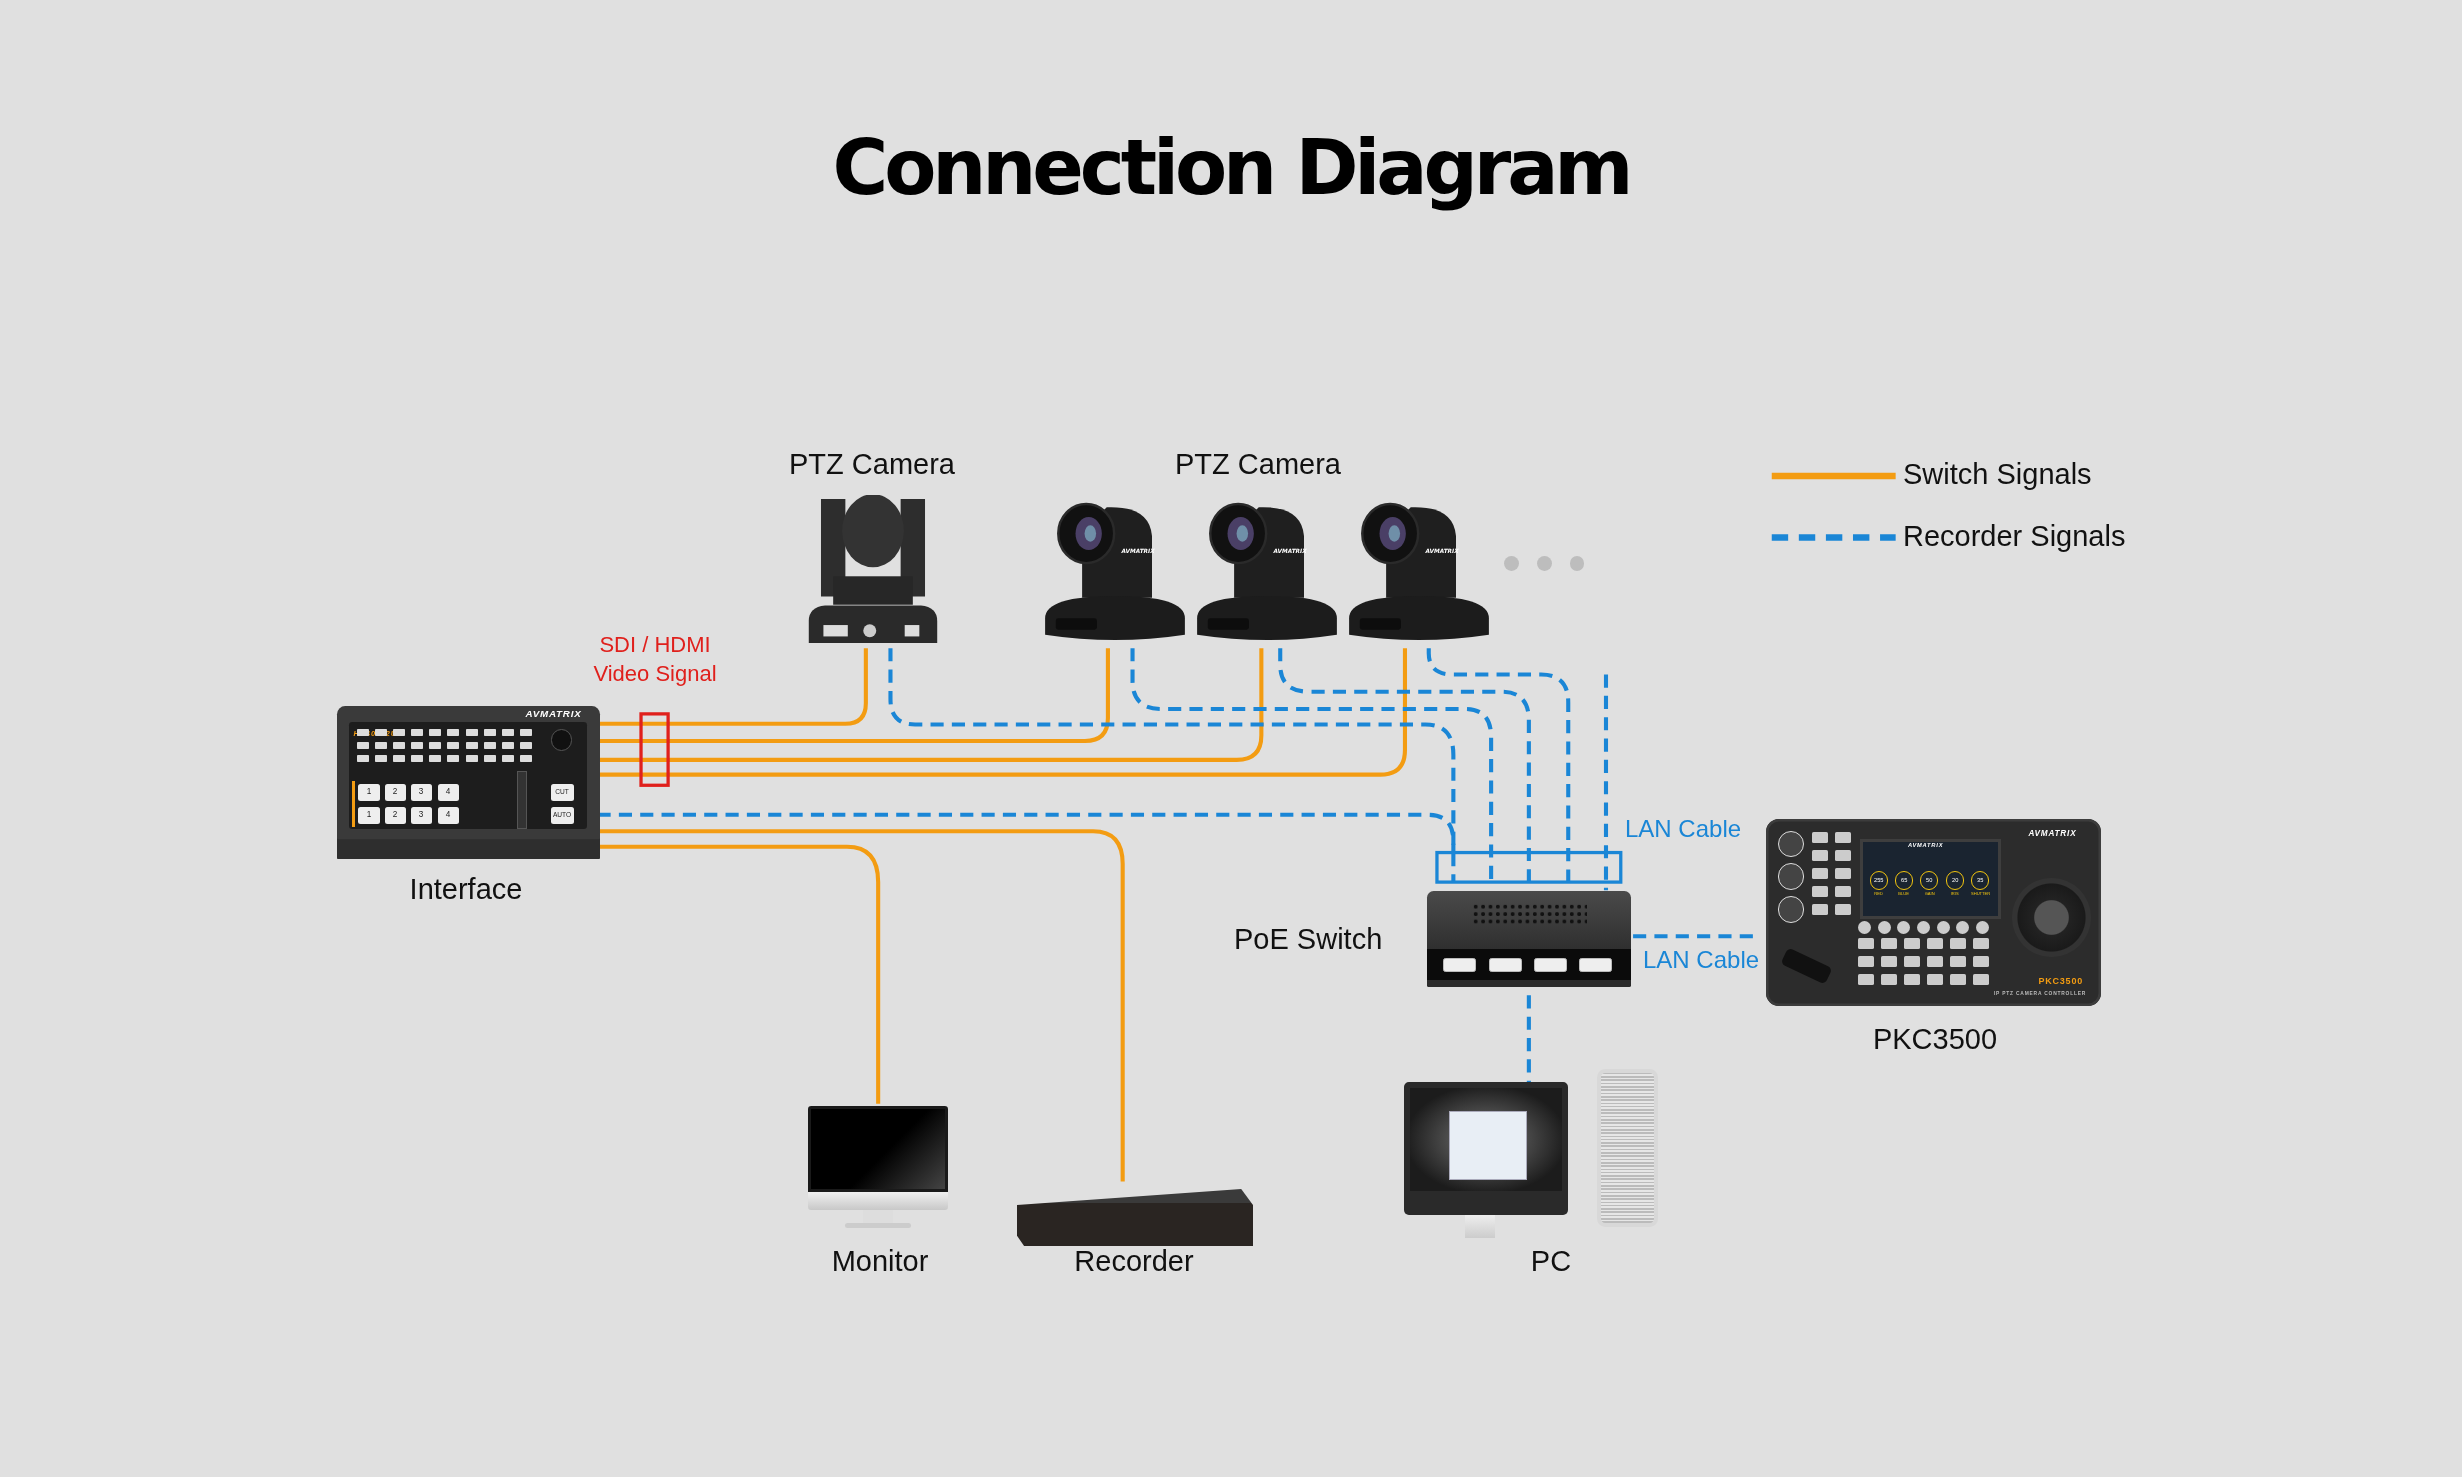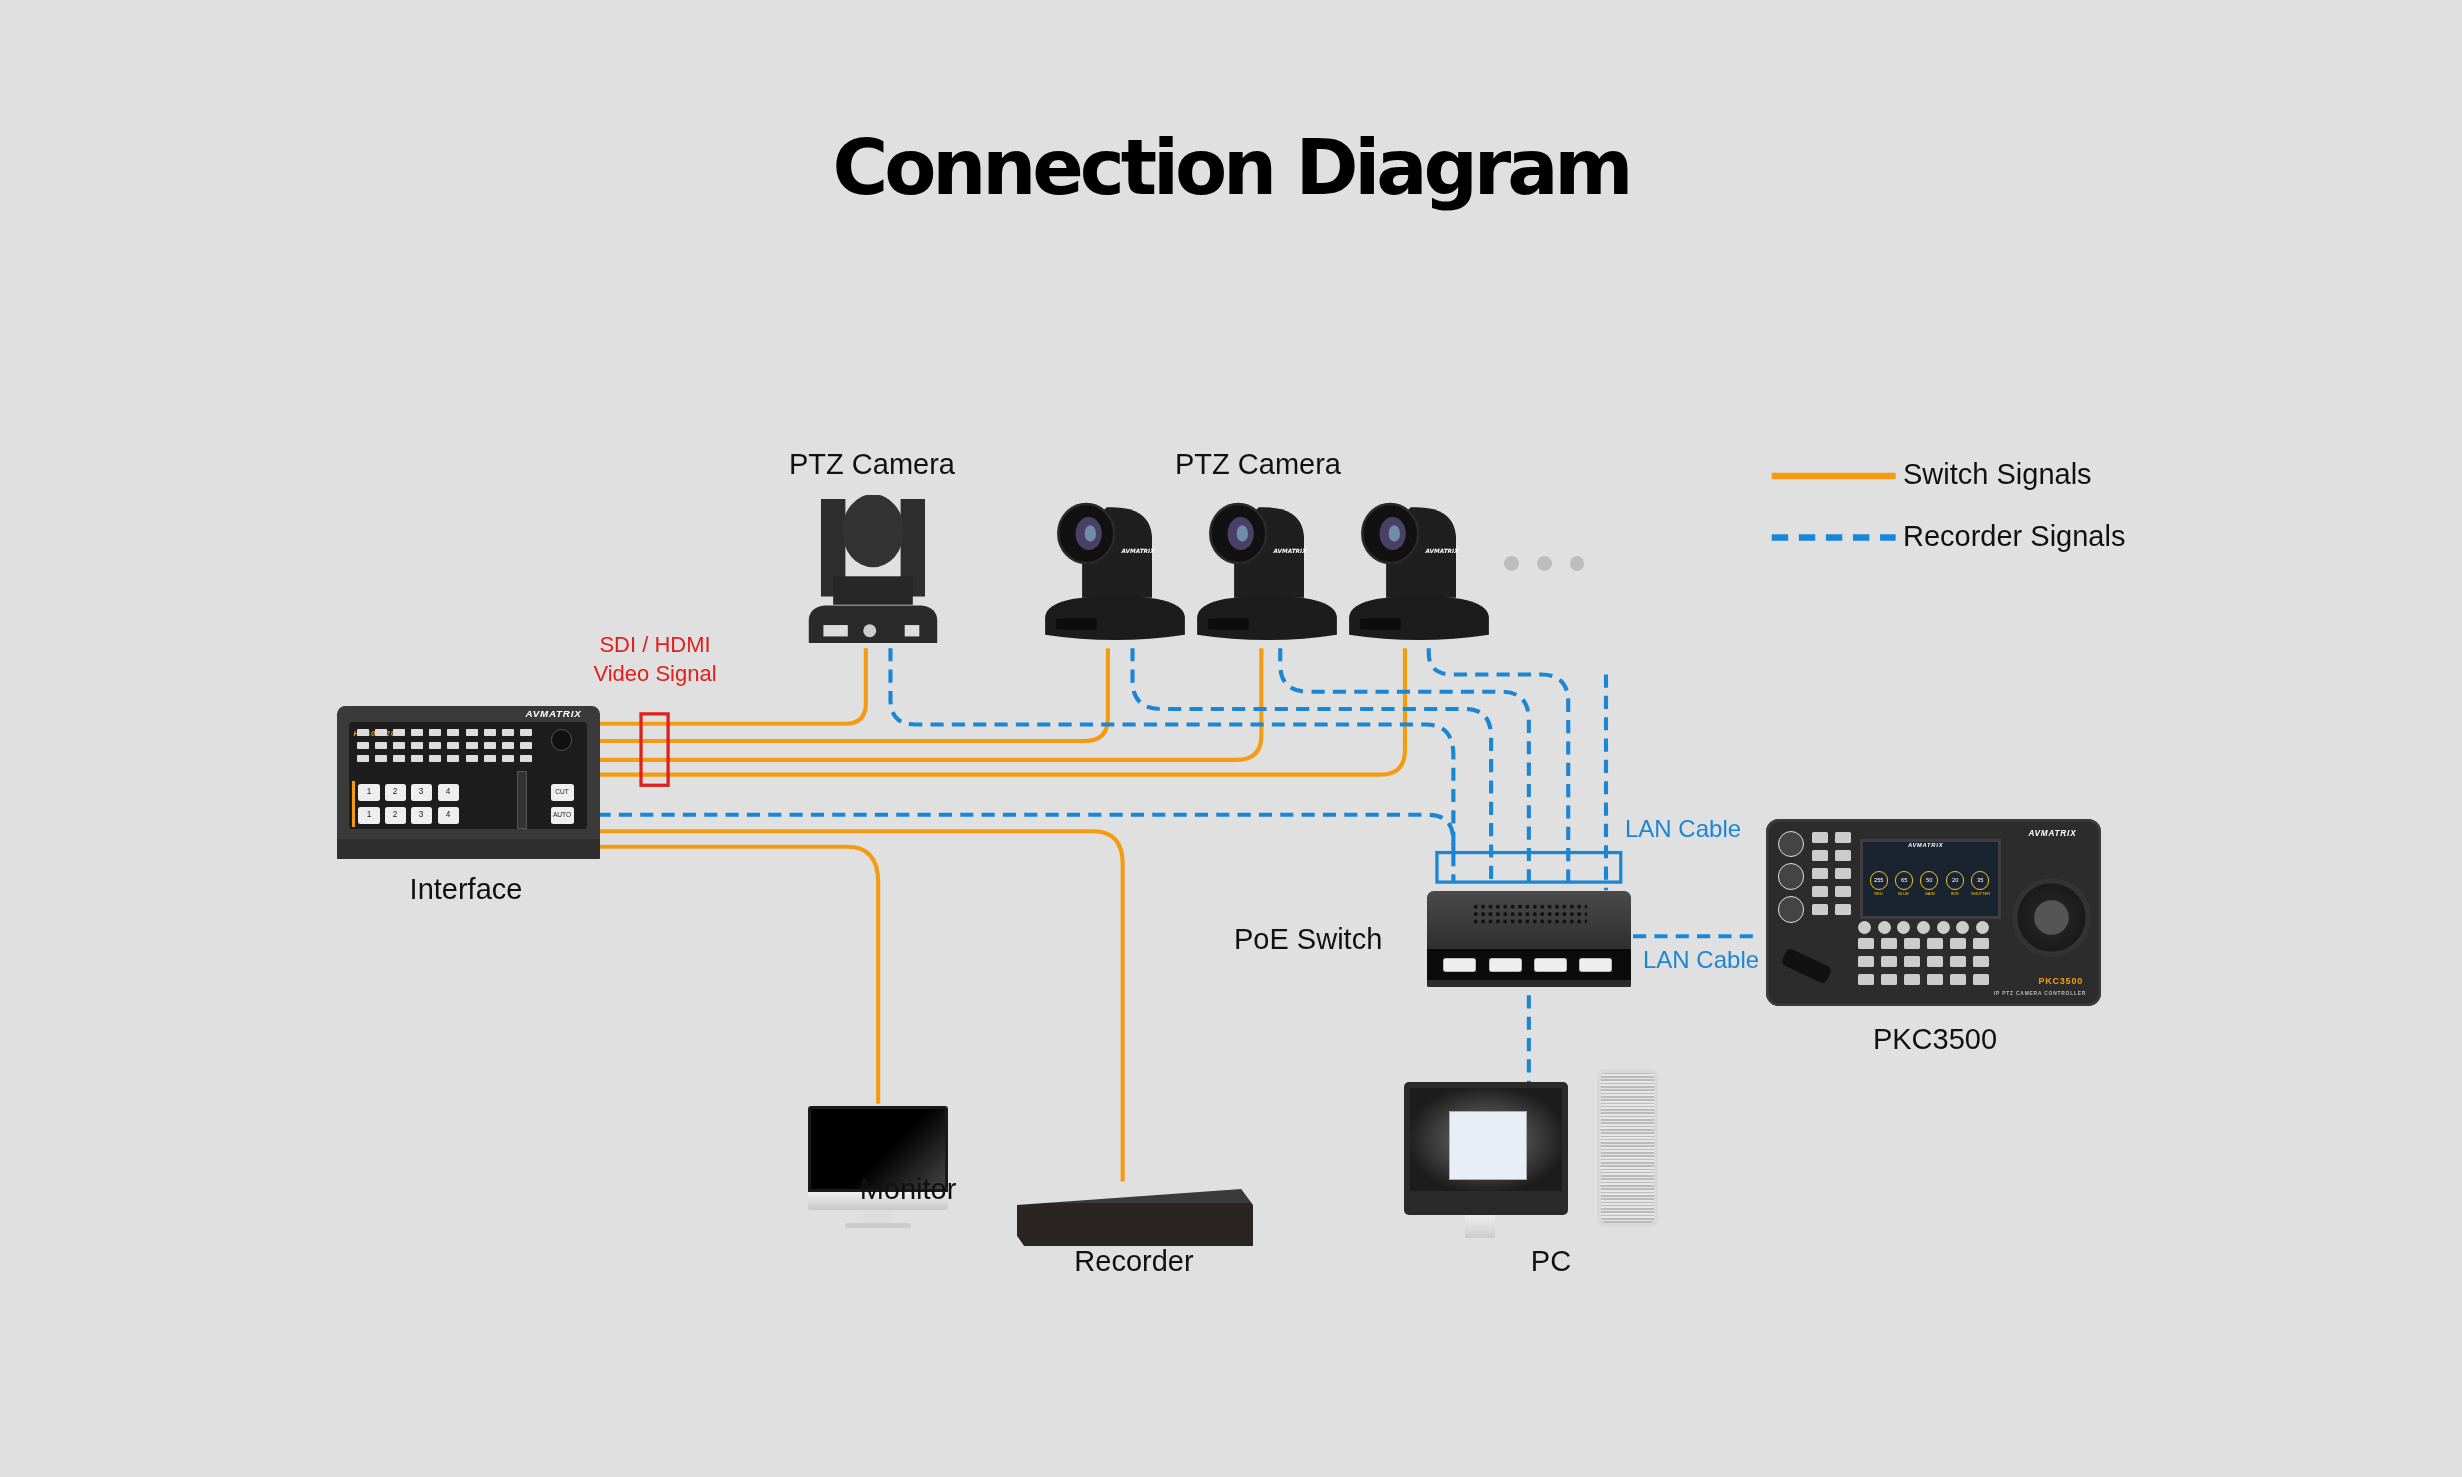--- a/index.html
+++ b/index.html
@@ -305,21 +305,21 @@
   <span class="brand" style="right:18px; bottom:19.7px; color:#f39c12; font-size:9px; font-style:normal;">PKC3500</span>
   <span class="brand" style="right:14.8px; bottom:9.8px; color:#bbb; font-size:4.9px; font-style:normal;">IP PTZ CAMERA CONTROLLER</span>
   <div style="position:absolute; left:16.4px; top:138px; width:49px; height:18px; background:#111; border-radius:4.9px; transform:rotate(25deg);"></div>
 </div>
 <div class="abs label center" style="left:1935px; top:1023px;">PKC3500</div>
 
 <div class="device monitor-screen"></div>
 <div class="device monitor-chin"></div>
 <div class="device monitor-stand"></div>
 <div class="device monitor-foot"></div>
-<div class="abs label center" style="left:880px; top:1173px;margin-left:28px;">Monitor</div>
+<div class="abs label center" style="left:880px; top:1245px;">Monitor</div>
 
 <div class="device recorder"></div>
 <div class="abs label center" style="left:1134px; top:1245px;">Recorder</div>
 
 <div class="device pc-screen">
   <div class="pc-window"></div>
 </div>
 <div class="device pc-chin"></div>
 <div class="device pc-stand"></div>
 <div class="device pc-tower"></div>

